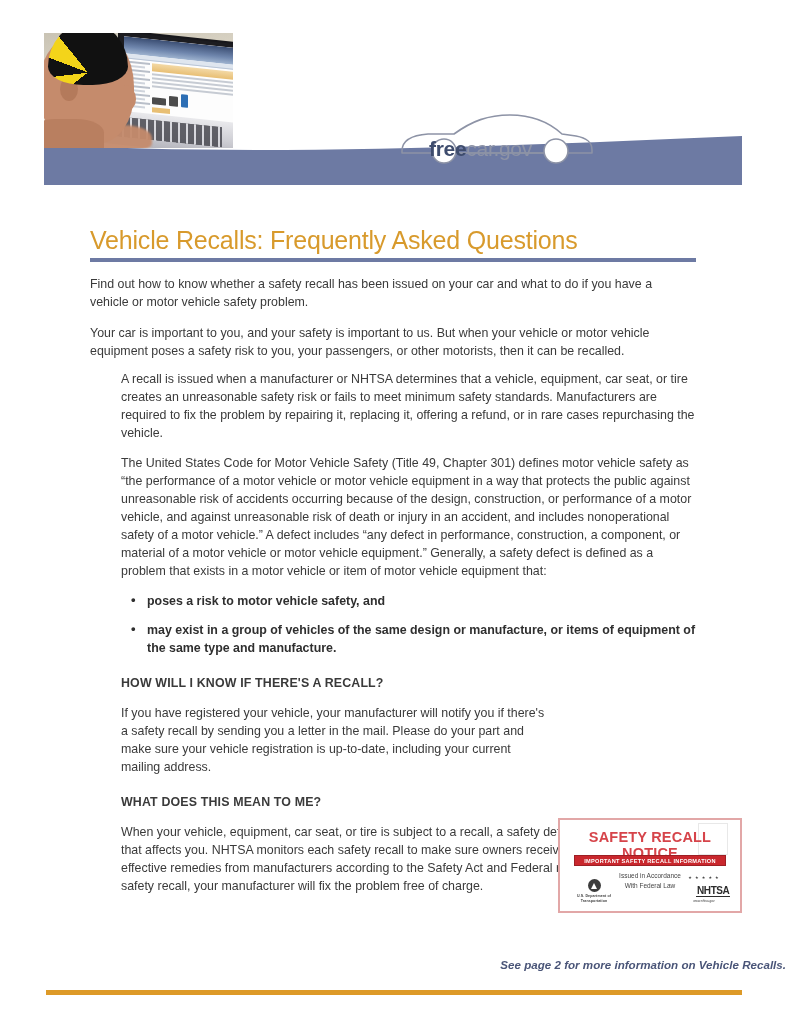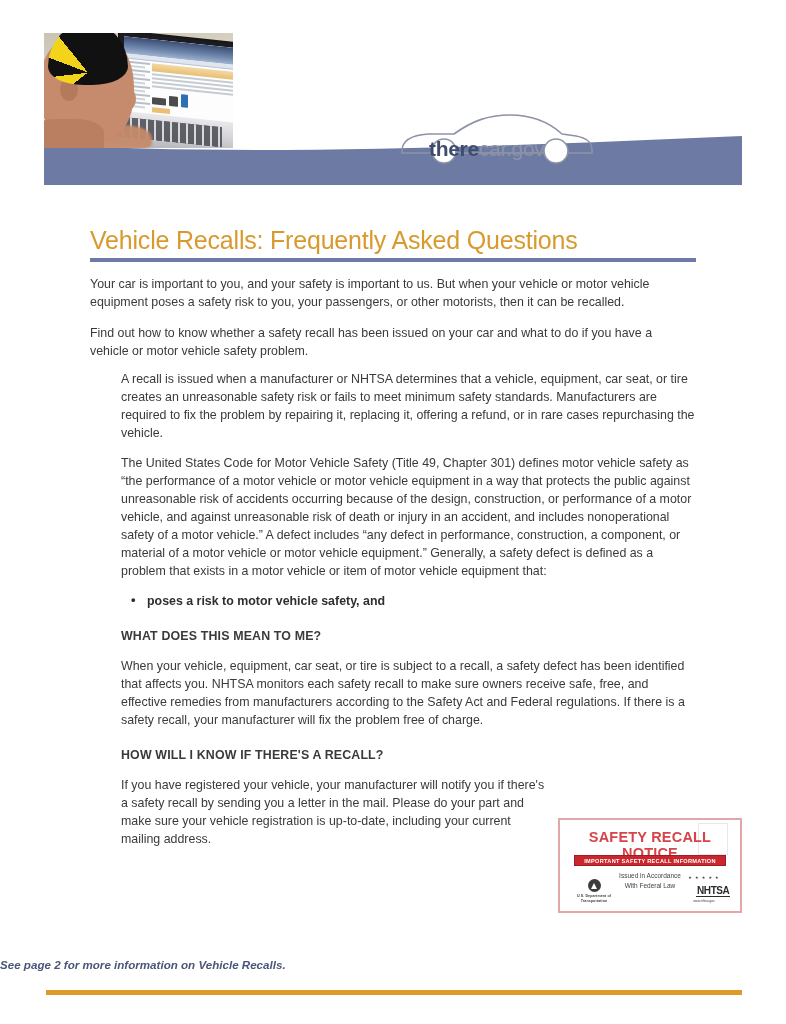--- a/index.html
+++ b/index.html
@@ -404,21 +404,21 @@
     color: #3c3c3c;
     line-height: 4.4px;
     margin-top: 1px;
   }
 
   
   #footer-note {
     position: absolute;
     left: 0; right: 0;
     top: 958px;
-    text-align: left;
+    text-align: right;
     font-size: 11.6px;
     font-style: italic;
     font-weight: bold;
     color: #4a5578;
   }
   #footer-rule {
     position: absolute;
     left: 46px;
     top: 990px;
     width: 696px;
@@ -490,51 +490,52 @@
   <div id="logo-block">
     <svg width="220" height="72" viewBox="0 0 220 72">
       <path d="M18,58 C18,46 30,42 44,41 L70,41 C88,28 104,22 126,22
                C150,22 166,30 178,41 L192,43 C203,45 208,49 208,57
                L208,60 L18,60 Z" fill="none" stroke="#8d93a6" stroke-width="1.6" stroke-linejoin="round"></path>
       <circle cx="60" cy="58" r="12" fill="#ffffff" stroke="#8d93a6" stroke-width="1.6"></circle>
       <circle cx="172" cy="58" r="12" fill="#ffffff" stroke="#8d93a6" stroke-width="1.6"></circle>
       <path d="M72,60 L160,60" stroke="#8d93a6" stroke-width="1.4" fill="none"></path>
     </svg>
     <div id="logo-text">
-      <span class="b">there</span><span class="n">car.gov</span>
+      <span class="b">free</span><span class="n">car.gov</span>
     </div>
   </div>
 </div>
 
 <div id="page-title">Vehicle Recalls: Frequently Asked Questions</div>
 <div id="title-rule"></div>
 
 <div id="intro">
+  <p>Find out how to know whether a safety recall has been issued on your car and what to do if you have a vehicle or motor vehicle safety problem.</p>
   <p>Your car is important to you, and your safety is important to us. But when your vehicle or motor vehicle equipment poses a safety risk to you, your passengers, or other motorists, then it can be recalled.</p>
-  <p>Find out how to know whether a safety recall has been issued on your car and what to do if you have a vehicle or motor vehicle safety problem.</p>
 </div>
 
 <div id="sections">
 
   <div class="sec">
     <p>A recall is issued when a manufacturer or NHTSA determines that a vehicle, equipment, car seat, or tire creates an unreasonable safety risk or fails to meet minimum safety standards. Manufacturers are required to fix the problem by repairing it, replacing it, offering a refund, or in rare cases repurchasing the vehicle.</p>
     <p>The United States Code for Motor Vehicle Safety (Title 49, Chapter 301) defines motor vehicle safety as “the performance of a motor vehicle or motor vehicle equipment in a way that protects the public against unreasonable risk of accidents occurring because of the design, construction, or performance of a motor vehicle, and against unreasonable risk of death or injury in an accident, and includes nonoperational safety of a motor vehicle.” A defect includes “any defect in performance, construction, a component, or material of a motor vehicle or motor vehicle equipment.” Generally, a safety defect is defined as a problem that exists in a motor vehicle or item of motor vehicle equipment that:</p>
     <ul class="bullets">
       <li>poses a risk to motor vehicle safety, and</li>
+      <li>may exist in a group of vehicles of the same design or manufacture, or items of equipment of the same type and manufacture.</li>
     </ul>
+  </div>
+
+  <div class="sec">
+    <p class="sec-head spaced">HOW WILL I KNOW IF THERE'S A RECALL?</p>
+    <p class="narrow">If you have registered your vehicle, your manufacturer will notify you if there's a safety recall by sending you a letter in the mail. Please do your part and make sure your vehicle registration is up-to-date, including your current mailing address.</p>
   </div>
 
   <div class="sec">
     <p class="sec-head spaced">WHAT DOES THIS MEAN TO ME?</p>
     <p>When your vehicle, equipment, car seat, or tire is subject to a recall, a safety defect has been identified that affects you. NHTSA monitors each safety recall to make sure owners receive safe, free, and effective remedies from manufacturers according to the Safety Act and Federal regulations. If there is a safety recall, your manufacturer will fix the problem free of charge.</p>
-  </div>
-
-  <div class="sec">
-    <p class="sec-head spaced">HOW WILL I KNOW IF THERE'S A RECALL?</p>
-    <p class="narrow">If you have registered your vehicle, your manufacturer will notify you if there's a safety recall by sending you a letter in the mail. Please do your part and make sure your vehicle registration is up-to-date, including your current mailing address.</p>
   </div>
 
 </div>
 
 <div id="recall-notice">
   <div id="rn-ghost-box"></div>
   <div id="rn-title">SAFETY RECALL NOTICE</div>
   <div id="rn-bar">IMPORTANT SAFETY RECALL INFORMATION</div>
   <div class="rn-line" id="rn-line1">Issued in Accordance</div>
   <div class="rn-line" id="rn-line2">With Federal Law</div>

